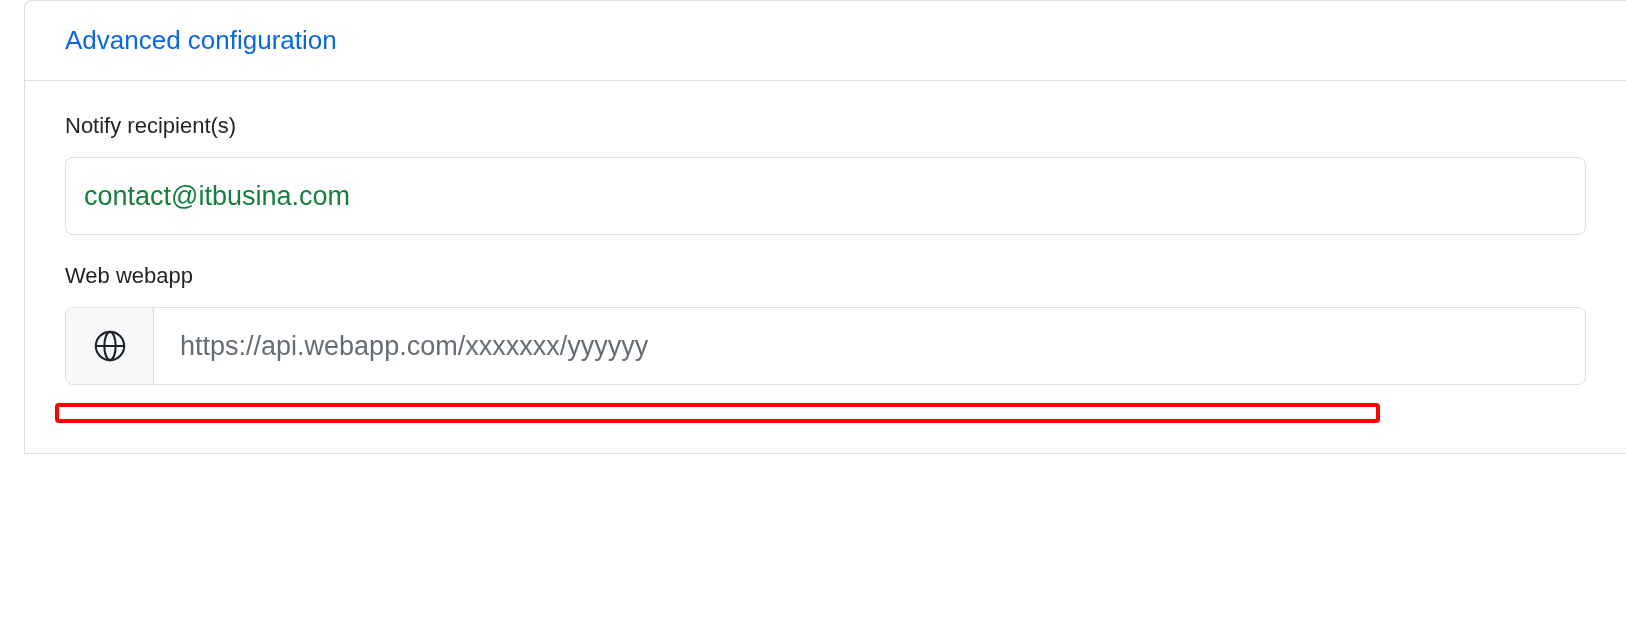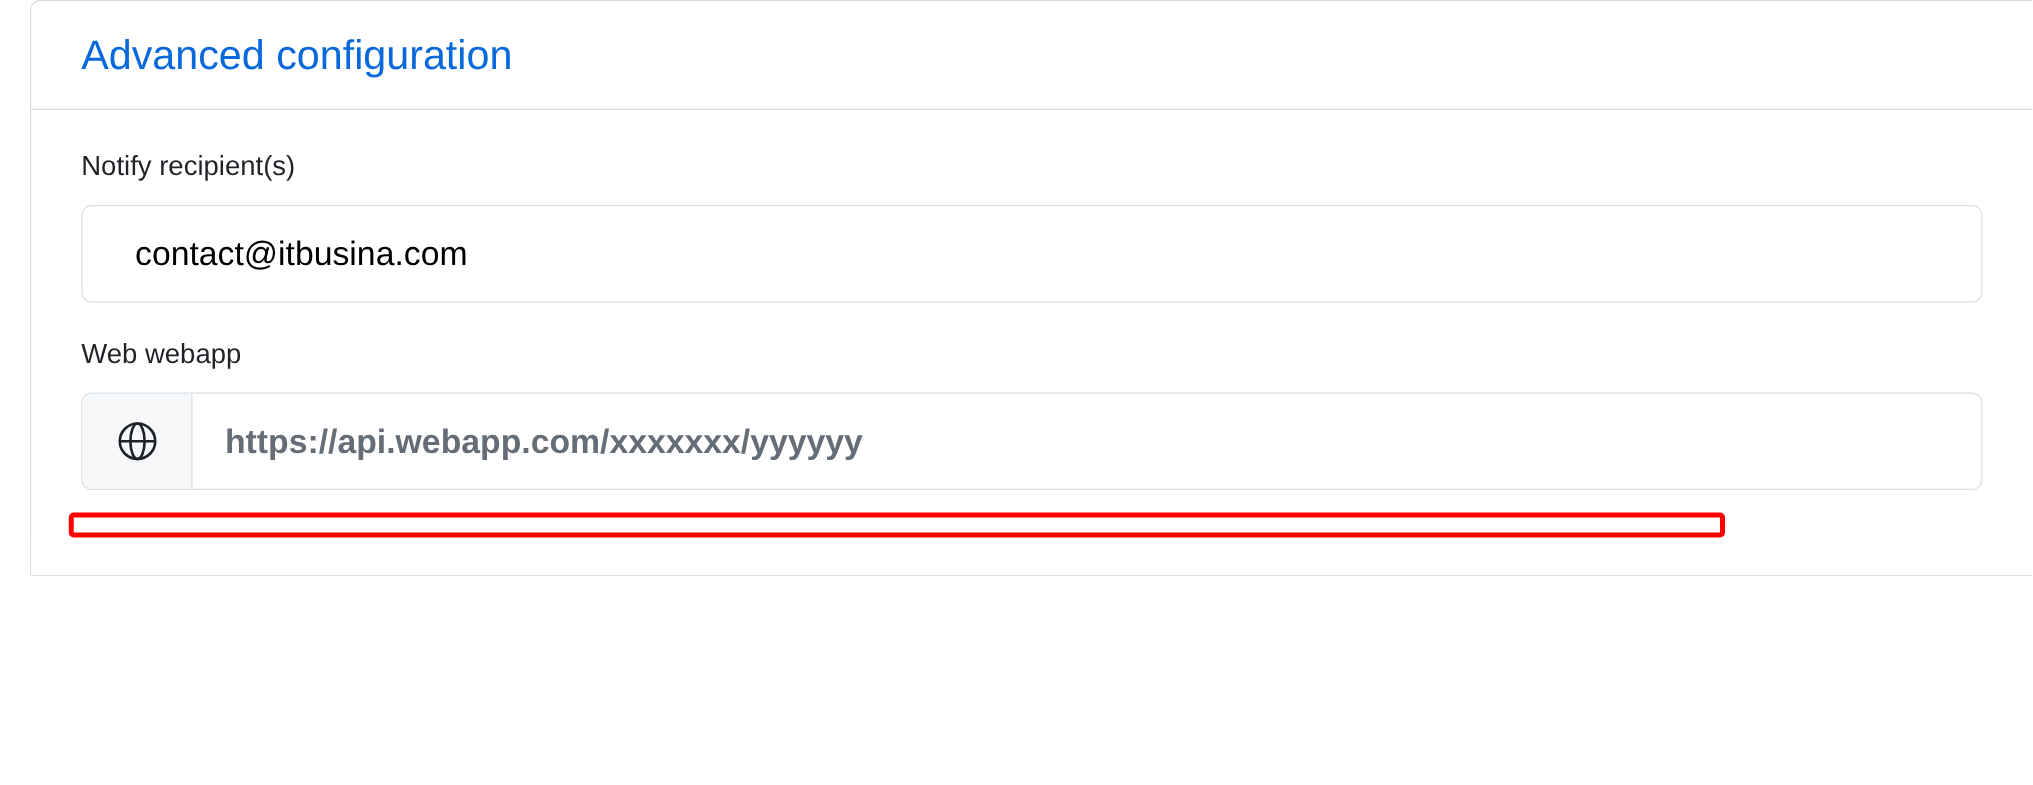--- a/index.html
+++ b/index.html
@@ -21,21 +21,21 @@
       border-right: none;
       width: 1602px;
       background: #fff;
     }
     .panel-header {
       padding: 24px 40px;
       border-bottom: 1px solid #d8dee4;
     }
     .header-link {
       color: #0969da;
-      font-size: 33px;
+      font-size: 26px;
       font-weight: 400;
       text-decoration: none;
       cursor: pointer;
     }
     .panel-body {
       padding: 32px 40px 40px 40px;
     }
     .field-group {
       margin-bottom: 28px;
     }
@@ -43,23 +43,23 @@
       font-size: 22px;
       color: #1f2328;
       display: block;
       margin-bottom: 18px;
     }
     .text-input {
       width: 100%;
       height: 78px;
       border: 1px solid #d8dee4;
       border-radius: 8px;
-      padding: 0 42px;
+      padding: 0 18px;
       font-size: 27px;
-      color: #000000;
+      color: #15803d;
       background: #fff;
       font-family: inherit;
       outline: none;
     }
     .input-group {
       display: flex;
       width: 100%;
       height: 78px;
       border: 1px solid #d8dee4;
       border-radius: 8px;
@@ -88,21 +88,20 @@
     }
     .group-input {
       flex: 1;
       border: none;
       padding: 0 26px;
       font-size: 27px;
       color: #6d28d9;
       font-family: inherit;
       outline: none;
       background: transparent;
-      font-weight: bold;
     }
     .group-input::placeholder {
       color: #656d76;
     }
     .highlight-wrap {
       position: relative;
       padding: 10px;
       margin: -10px;
       margin-right: 206px;
     }

